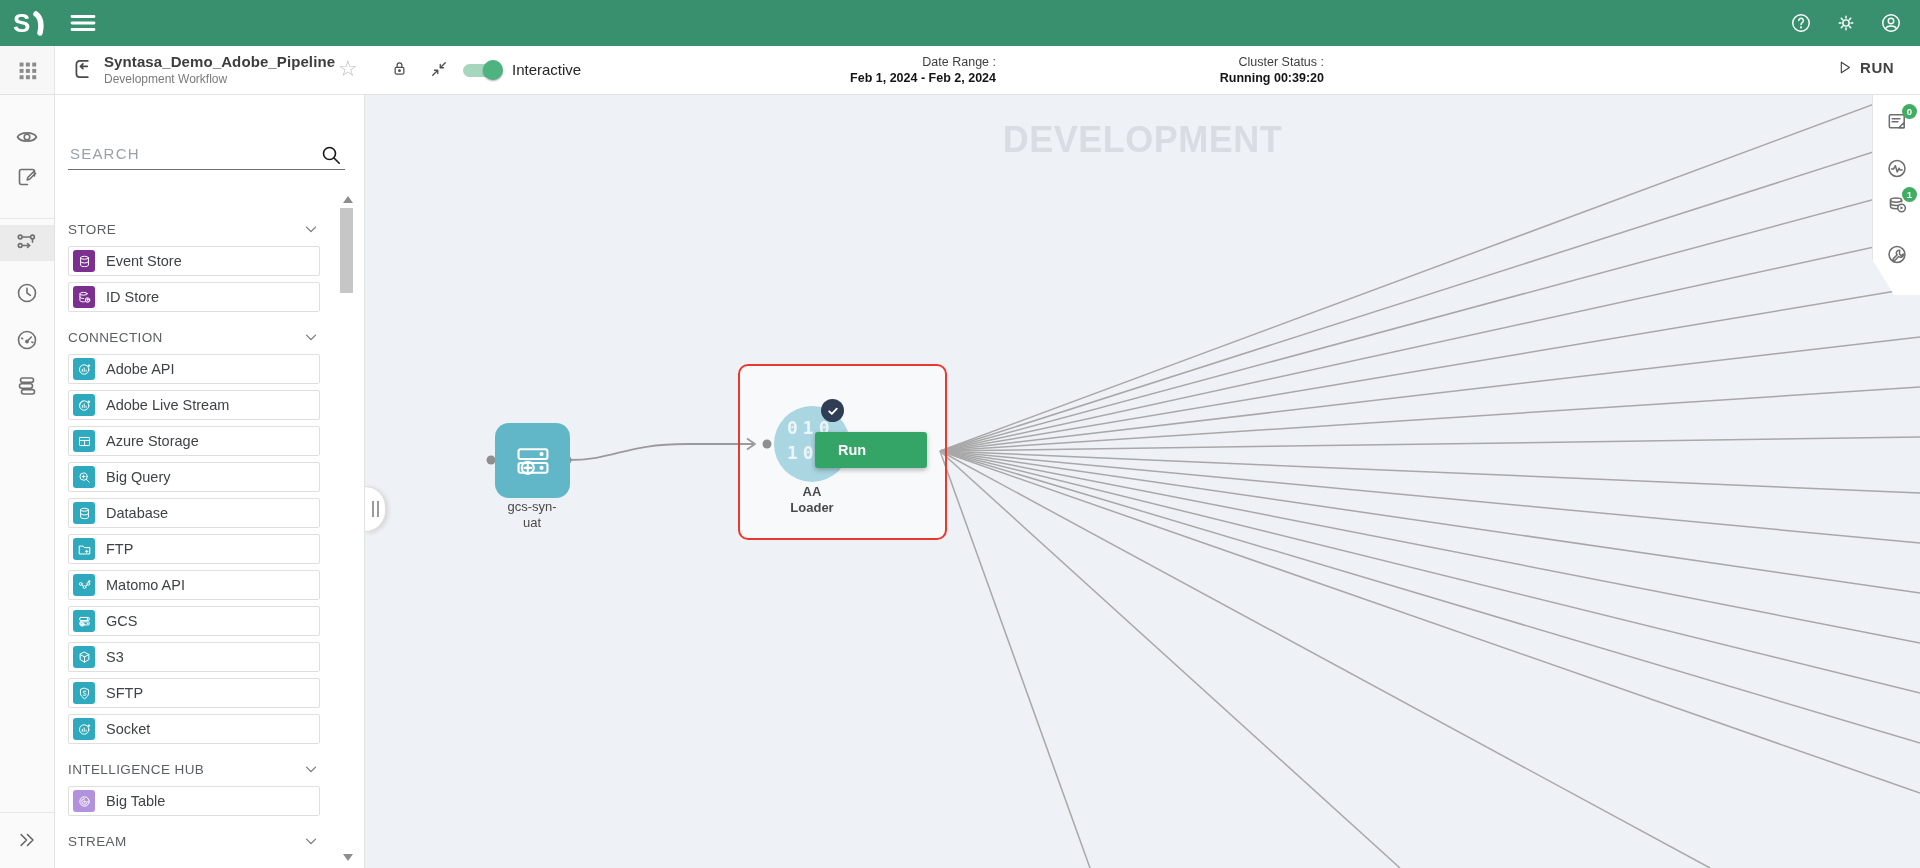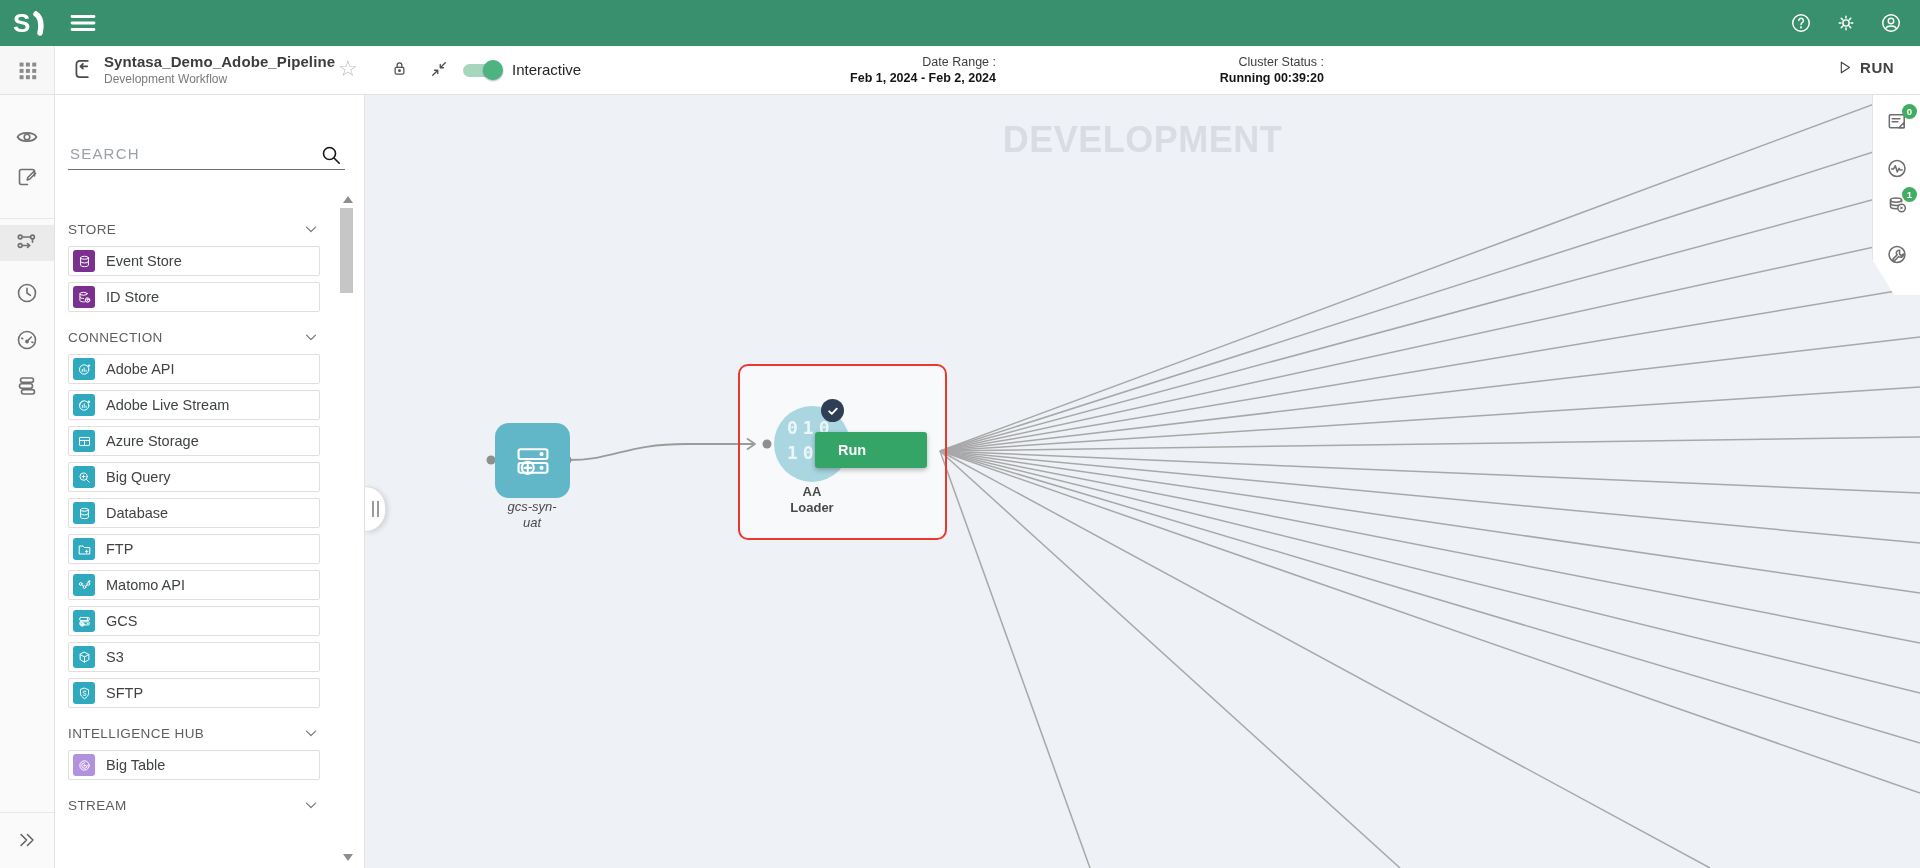--- a/index.html
+++ b/index.html
@@ -380,20 +380,30 @@
           <span class="p-label">S3</span>
         </div>
         <div class="palette-item">
           <span class="p-icon" style="background:#2fa9bd">
             <svg width="15" height="15" viewBox="0 0 24 24" fill="none" stroke="currentColor" stroke-width="1.6" stroke-linecap="round" stroke-linejoin="round">
               <path d="M12,3.5 L18.5,6 V11.5 C18.5,15.5 15.5,18 12,20.5 C8.5,18 5.5,15.5 5.5,11.5 V6 Z"></path>
               <path d="M14,8.5 c-2,-1.2 -4.5,0 -4,1.8 c.5,1.7 4,1 4.4,2.8 c.4,1.8 -2.4,2.6 -4.4,1.4"></path>
             </svg>
           </span>
           <span class="p-label">SFTP</span>
+        </div>
+        <div class="palette-item">
+          <span class="p-icon" style="background:#2fa9bd">
+            <svg width="15" height="15" viewBox="0 0 24 24" fill="none" stroke="currentColor" stroke-width="1.6" stroke-linecap="round" stroke-linejoin="round">
+              <circle cx="11.5" cy="12" r="7.5"></circle>
+              <path d="M8.5,15 v-3 M11.5,15 v-5.5 M14.5,15 v-2"></path>
+              <path d="M19,4.5 v3 M17.5,6 h3"></path>
+            </svg>
+          </span>
+          <span class="p-label">Socket</span>
         </div>
       </div>
       <div class="section">
         <div class="sec-head">
           <span class="sec-label">INTELLIGENCE HUB</span>
           <span class="icon sec-chev">
             <svg width="18" height="18" viewBox="0 0 24 24" fill="none" stroke="currentColor" stroke-width="1.6" stroke-linecap="round" stroke-linejoin="round">
               <path d="M6,9.5 l6,6 6,-6"></path>
             </svg>
           </span>
@@ -465,21 +475,21 @@
         <svg width="42" height="42" viewBox="0 0 32 32" fill="none" stroke="#fff" stroke-width="1.6" stroke-linecap="round" stroke-linejoin="round">
           <rect x="5" y="7" width="22" height="7.5" rx="1.5"></rect>
           <circle cx="22.5" cy="10.7" r=".8" fill="#fff"></circle>
           <rect x="5" y="17.5" width="22" height="7.5" rx="1.5"></rect>
           <circle cx="22.5" cy="21.2" r=".8" fill="#fff"></circle>
           <circle cx="12" cy="21.2" r="4.6"></circle>
           <path d="M12,18.6 v5.2 M9.4,21.2 h5.2"></path>
         </svg>
       </span>
   </div>
-  <div class="node-label" style="left:97px; top:404px;font-style:italic;">
+  <div class="node-label" style="left:97px; top:404px;">
     <div>gcs-syn-</div>
     <div>uat</div>
   </div>
 
   <div class="aa-circle">
     <div class="aa-digits" style="left:13px; top:11px;">010</div>
     <div class="aa-digits" style="left:13px; top:36px;">10</div>
   </div>
   <div class="check-badge">
     <svg width="14" height="14" viewBox="0 0 24 24">

